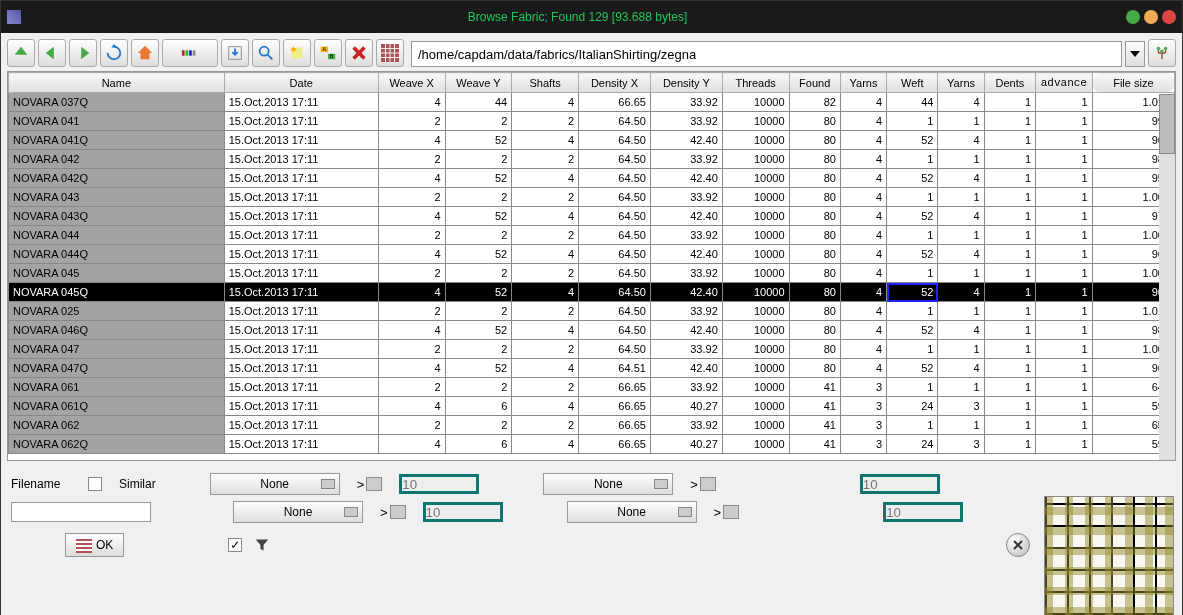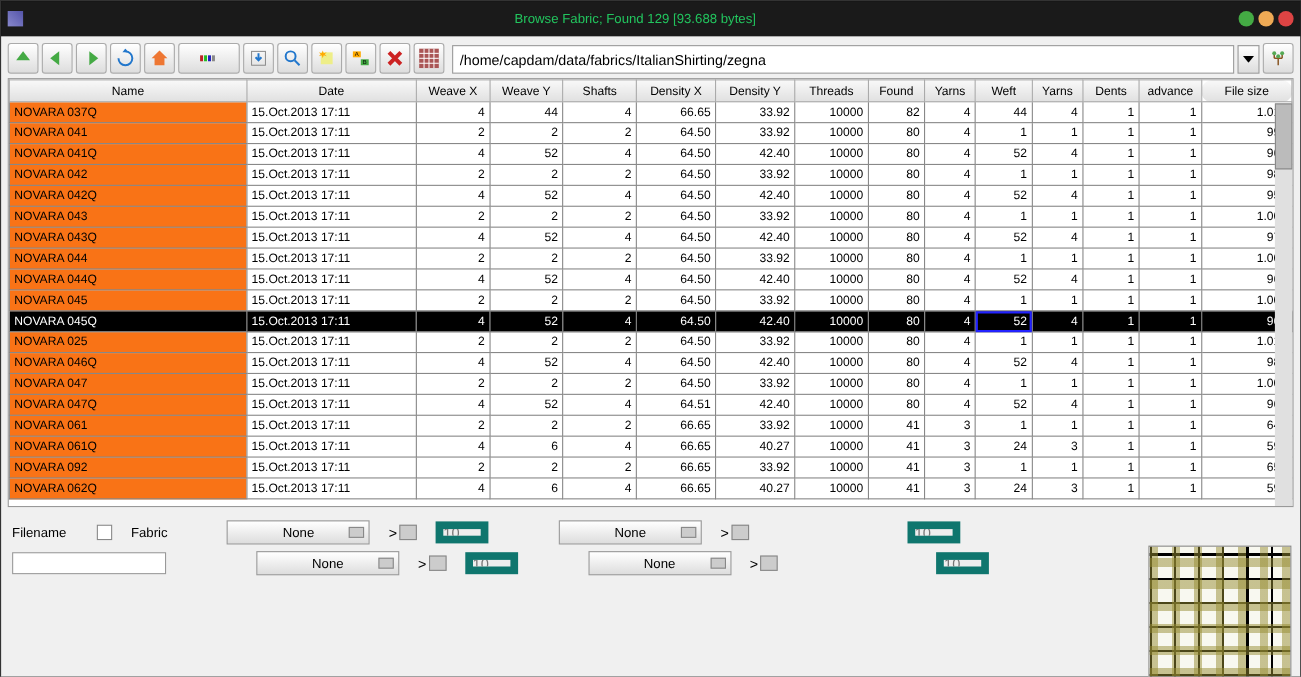--- a/index.html
+++ b/index.html
@@ -21,35 +21,35 @@
 .path-input { flex: 1; height: 26px; border: 1px solid #999; background: #fff; padding: 0 6px; font-size: 13px; margin-left: 4px; }
 .path-dd { width: 20px; height: 26px; border: 1px solid #999; background: linear-gradient(#fff,#ddd); display:flex; align-items:center; justify-content:center; }
 
 .table-wrap { height: 390px; background: #fff; border: 1px solid #999; overflow: hidden; position: relative; }
 table { border-collapse: collapse; width: 100%; font-size: 11px; }
 th { background: linear-gradient(#f8f8f8,#e0e0e0); border: 1px solid #aaa; padding: 2px 4px; font-weight: normal; height: 20px; white-space: nowrap; }
 td { border: 1px solid #888; padding: 1px 4px; height: 19px; white-space: nowrap; }
 td.num { text-align: right; }
 tr.sel td { background: #000; color: #fff; }
 tr.sel td.weft-cell { outline: 2px solid #22f; outline-offset: -2px; }
-.name-cell { background: #f97316; }
+.name-cell { background: #a3a3a3; }
 tr.sel .name-cell { background: #000; }
 .vscroll { position: absolute; right: 0; top: 22px; width: 16px; bottom: 0; background: #e0e0e0; }
 .vscroll-thumb { position: absolute; top: 0; left: 0; right: 0; height: 60px; background: #bbb; border: 1px solid #888; }
 
 .filters { margin-top: 8px; display: flex; flex-direction: column; gap: 6px; padding: 4px; }
 .filter-row { display: flex; align-items: center; gap: 17px; }
 .flabel { width: 60px; }
 .chk { width: 14px; height: 14px; border: 1px solid #888; background: #fff; }
 .fbtn { width: 130px; height: 22px; background: linear-gradient(#fff,#ddd); border: 1px solid #999; display: flex; align-items: center; justify-content: center; position: relative; }
 .fbtn-arrow { position: absolute; right: 4px; width: 14px; height: 10px; background: #ccc; border: 1px solid #888; }
 .op { display: flex; align-items: center; gap: 2px; }
 .op-lbl { font-size: 13px; }
 .op-dd { width: 16px; height: 14px; background: #ccc; border: 1px solid #888; }
-.num-input { width: 48px; height: 20px; border: 7px solid #0f766e; background: #eee; color: #888; padding: 0 0; }
+.num-input { width: 80px; height: 20px; border: 3px solid #0f766e; background: #eee; color: #888; padding: 0 0; }
 .filename-input { width: 140px; height: 20px; border: 1px solid #999; background: #fff; }
 
 .bottom-row { display: flex; align-items: center; gap: 12px; padding: 6px; }
 .ok-btn { padding: 3px 10px; background: linear-gradient(#fff,#ddd); border: 1px solid #999; display: flex; align-items: center; gap: 4px; }
 .grid-ico { width: 16px; height: 16px; background: repeating-linear-gradient(0deg,#a55 0 2px,#fff 2px 4px),repeating-linear-gradient(90deg,#a55 0 2px,transparent 2px 4px); }
 .filter-ico { width: 16px; height: 14px; }
 
 .preview { position: absolute; right: 8px; bottom: 8px; width: 130px; height: 120px; border: 1px solid #888; background:
   repeating-linear-gradient(0deg, rgba(150,140,50,0.5) 0 8px, transparent 8px 20px),
   repeating-linear-gradient(90deg, rgba(150,140,50,0.5) 0 8px, transparent 8px 20px),
@@ -171,21 +171,21 @@
               <th style="width: 65px; margin-top: 20px;">Weave Y</th>
               <th style="width: 65px;">Shafts</th>
               <th style="width: 70px;">Density X</th>
               <th style="width: 70px;">Density Y</th>
               <th style="width: 65px;">Threads</th>
               <th style="width: 50px;">Found</th>
               <th style="width: 45px;">Yarns</th>
               <th style="width: 50px;">Weft</th>
               <th style="width: 45px;">Yarns</th>
               <th style="width: 50px;">Dents</th>
-              <th style="width: 55px;">advance</th>
+              <th style="width: 55px; font-family: Liberation Mono, monospace;">advance</th>
               <th style="width: 80px; border-radius: 10px;">File size</th>
             </tr>
           </thead>
         <tbody id="table-body">
             <tr>
               <td class="name-cell">NOVARA  037Q</td>
               <td>15.Oct.2013 17:11</td>
               <td class="num">4</td>
               <td class="num">44</td>
               <td class="num">4</td>
@@ -466,21 +466,21 @@
               <td class="num">10000</td>
               <td class="num">41</td>
               <td class="num">3</td>
               <td class="num">24</td>
               <td class="num">3</td>
               <td class="num">1</td>
               <td class="num">1</td>
               <td class="num">595</td>
             </tr>
             <tr>
-              <td class="name-cell">NOVARA  092</td>
+              <td class="name-cell">NOVARA  062</td>
               <td>15.Oct.2013 17:11</td>
               <td class="num">2</td>
               <td class="num">2</td>
               <td class="num">2</td>
               <td class="num">66.65</td>
               <td class="num">33.92</td>
               <td class="num">10000</td>
               <td class="num">41</td>
               <td class="num">3</td>
               <td class="num">1</td>
@@ -510,21 +510,21 @@
       </table>
       <div class="vscroll">
           <div class="vscroll-thumb"></div>
         </div>
     </div>
 
     <div class="filters">
       <div class="filter-row">
         <span class="flabel">Filename</span>
         <span class="chk"></span>
-        <span>Fabric</span>
+        <span>Similar</span>
         <div style="width:20px"></div>
         <div class="fbtn">
             <span>None</span>
             <span class="fbtn-arrow"></span>
           </div>
         <div class="op">
             <span class="op-lbl">&gt;</span>
             <span class="op-dd"></span>
           </div>
         <input class="num-input" disabled="" placeholder="10" style="">
@@ -559,16 +559,35 @@
           </div>
         <div class="op">
             <span class="op-lbl">&gt;</span>
             <span class="op-dd"></span>
           </div>
         <div style="width:110px"></div>
         <input class="num-input" disabled="" placeholder="10" style="">
       </div>
     </div>
 
+    <div class="bottom-row">
+      <div style="width:40px"></div>
+      <div class="ok-btn">
+          <span class="grid-ico"></span>
+          <span>OK</span>
+        </div>
+      <div style="width:80px"></div>
+      <span class="chk" style="background:#fff; position:relative;">
+          <span style="position:absolute;left:1px;top:-1px;">✓</span>
+        </span>
+      <svg class="filter-ico" viewBox="0 0 20 18">
+          <path d="M2 2 L18 2 L12 9 L12 16 L8 14 L8 9 Z" fill="#444"></path>
+        </svg>
+      <div class="close-round">
+          <svg width="12" height="12">
+            <path d="M2 2 L10 10 M10 2 L2 10" stroke="#333" stroke-width="2"></path>
+          </svg>
+        </div>
+    </div>
 
     <div class="preview"></div>
   </div>
 </div>
 
 </body></html>

